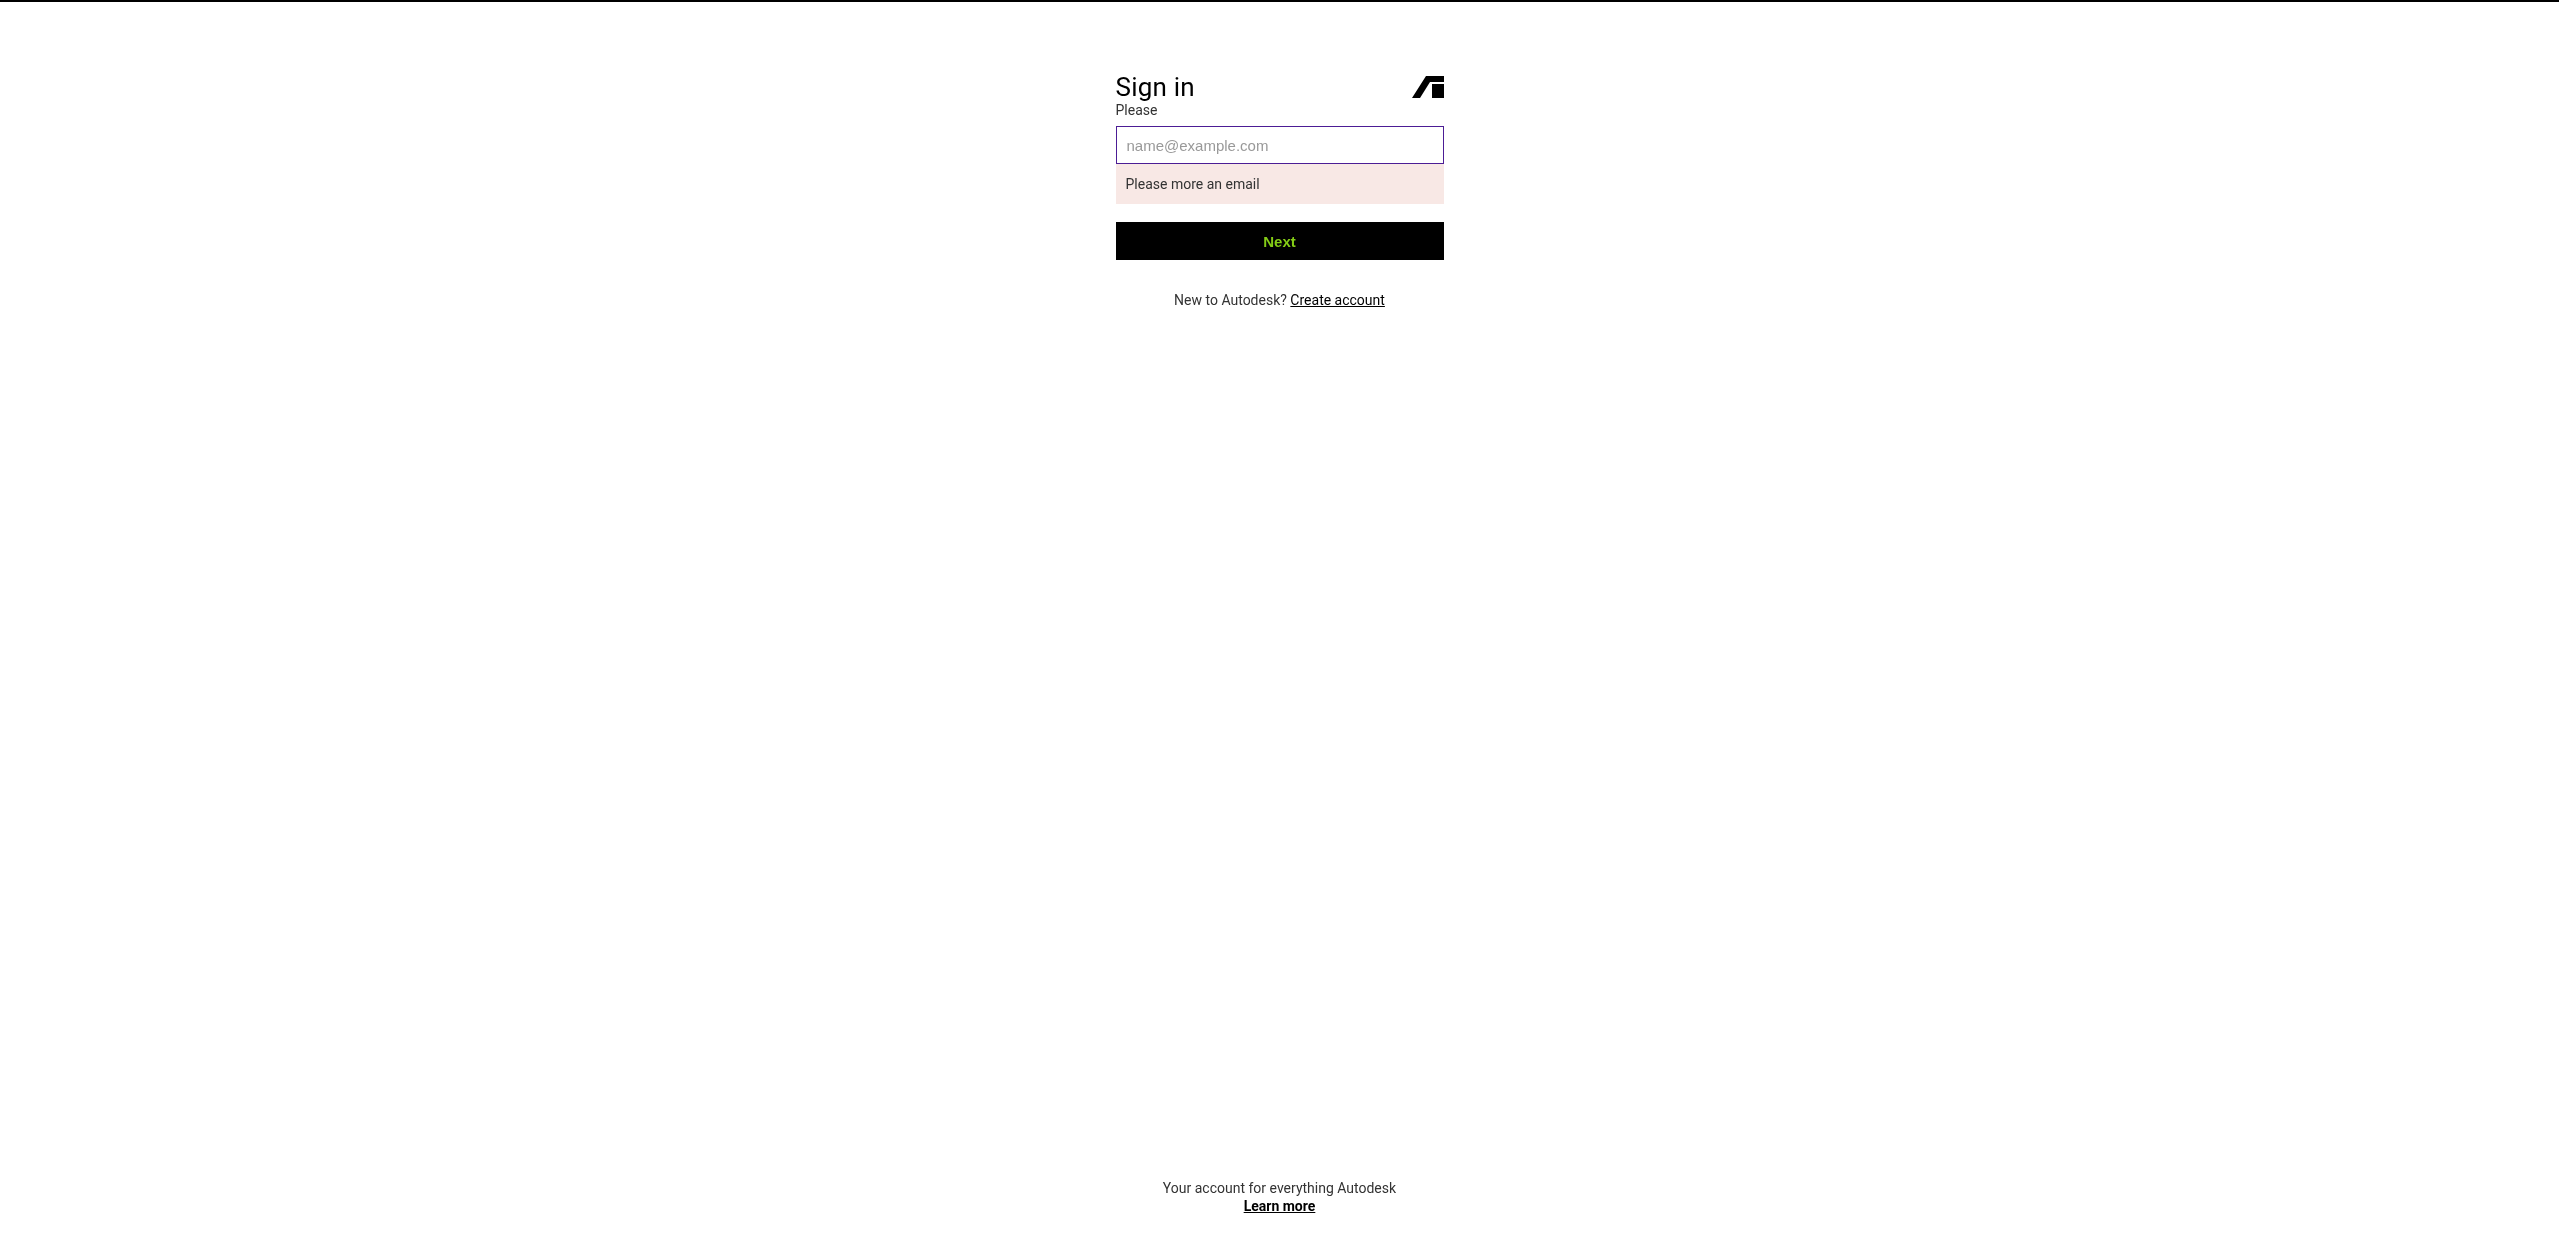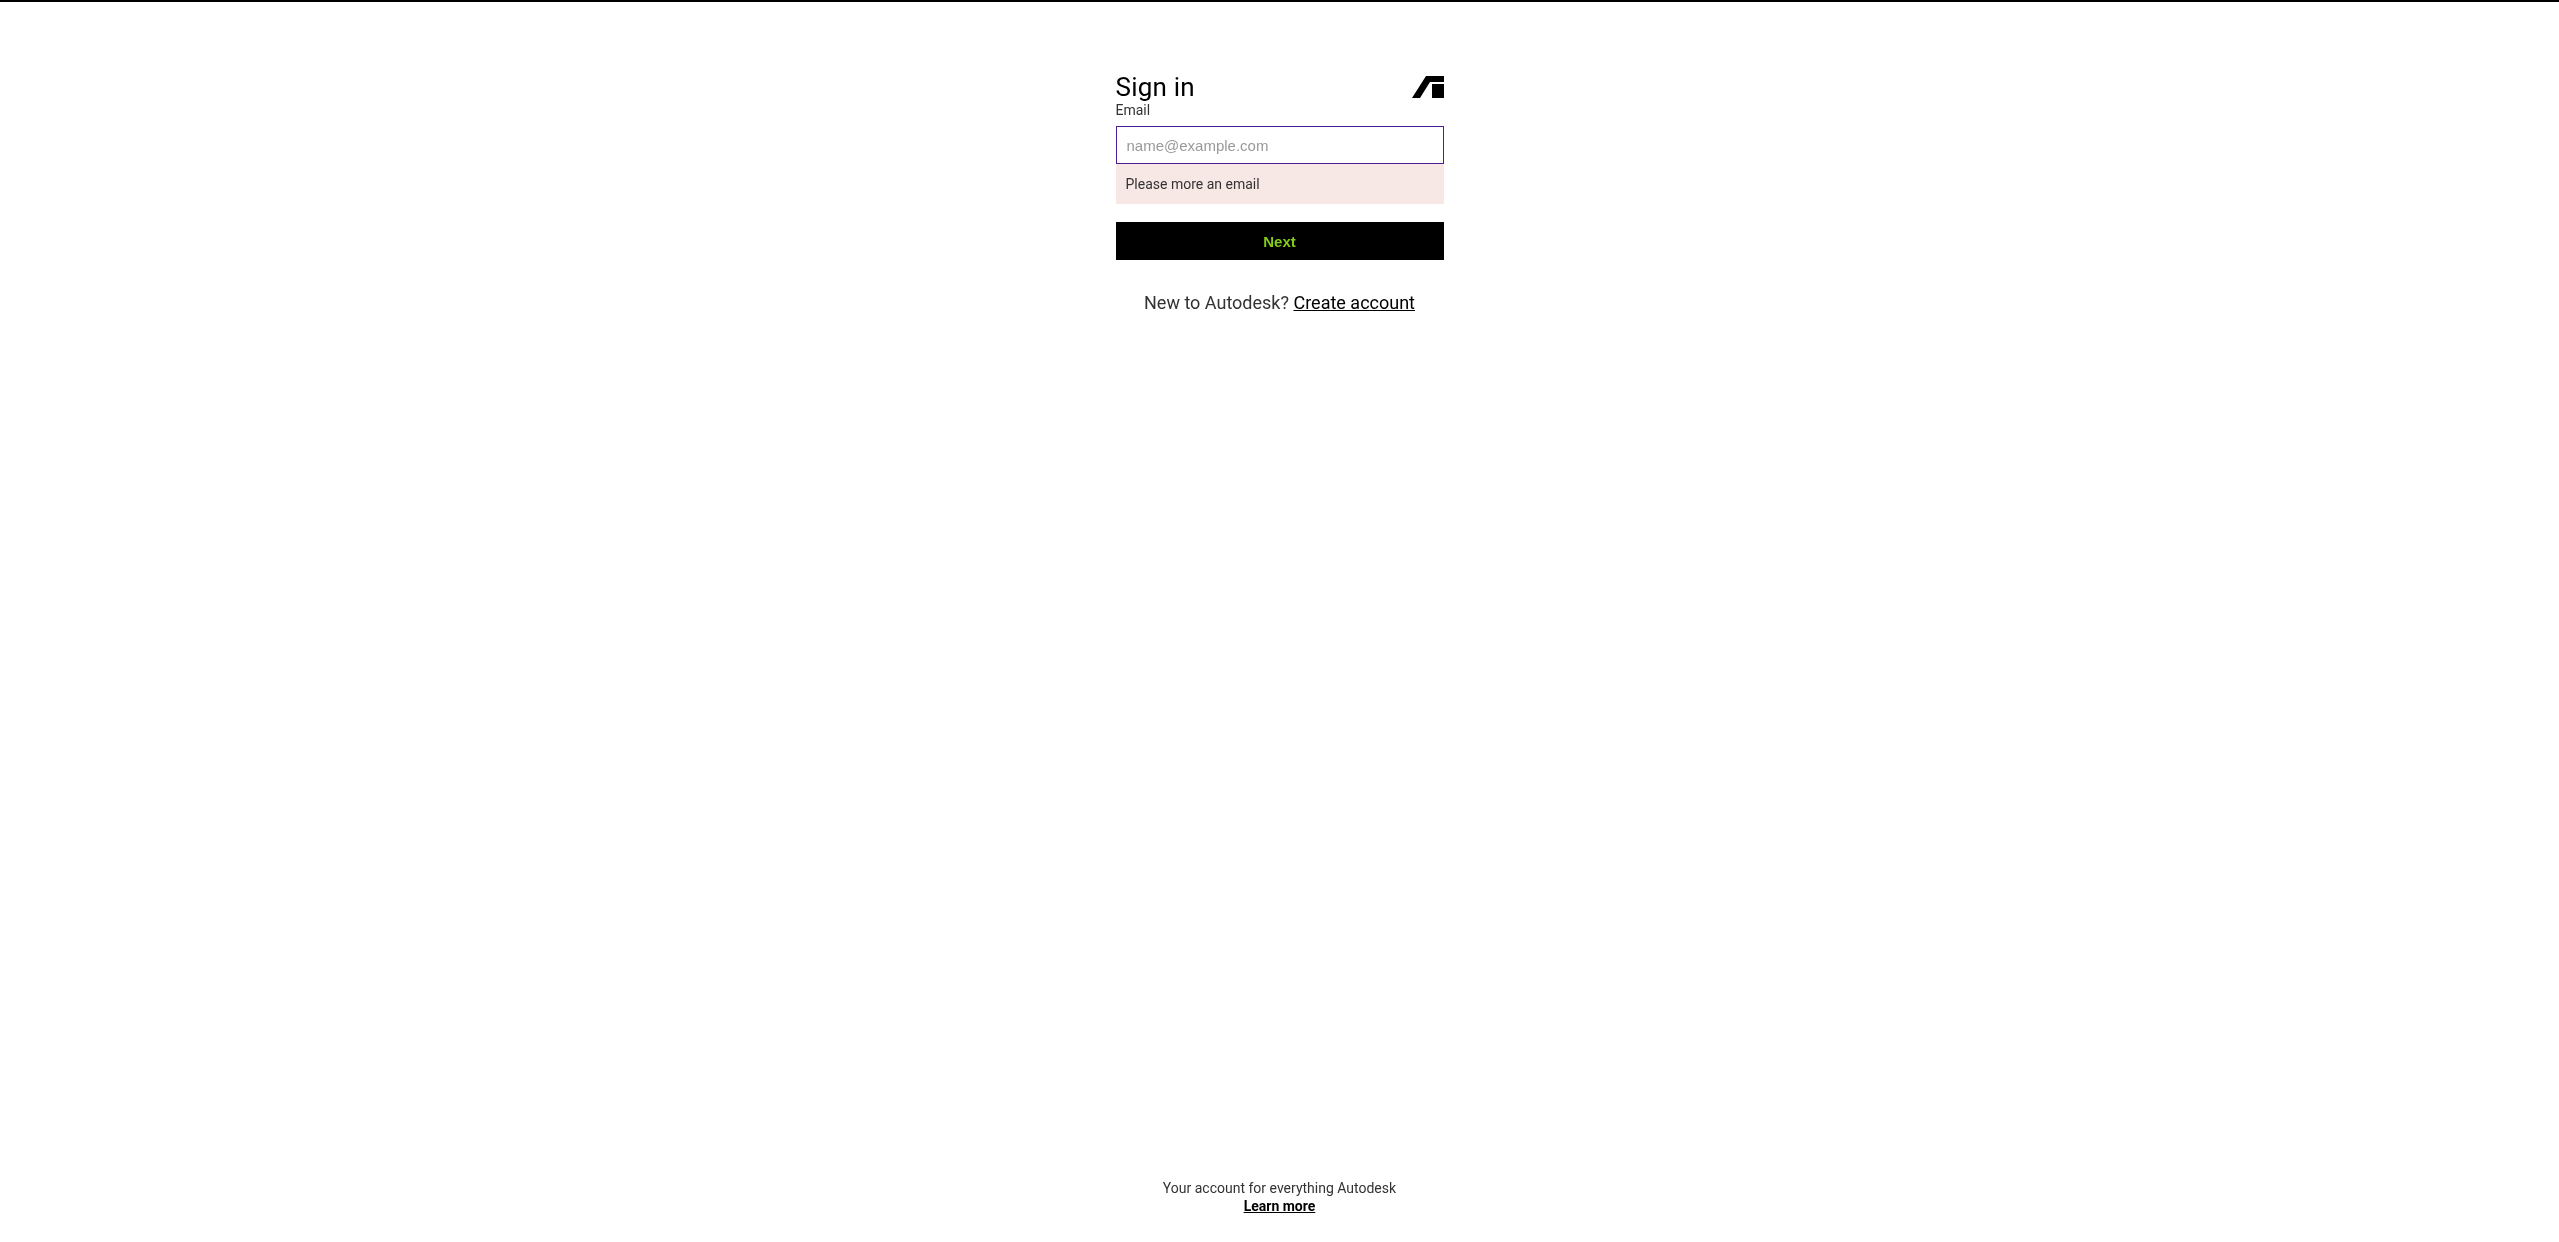--- a/index.html
+++ b/index.html
@@ -79,21 +79,21 @@
       border: none;
       font-size: 15px;
       font-weight: 600;
       cursor: pointer;
       margin-top: 18px;
     }
     
     .signup-row {
       text-align: center;
       margin-top: 32px;
-      font-size: 18px;
+      font-size: 14px;
       color: #333333;
     }
     
     .signup-link {
       color: #000000;
       text-decoration: underline;
       cursor: pointer;
     }
     
     .footer {
@@ -118,21 +118,21 @@
 <body>
 
 <div class="signin-container">
   <div class="header-row">
     <h1 class="signin-title">Sign in</h1>
     <svg class="logo" viewBox="0 0 32 22">
       <path d="M 0 22 L 14 0 L 32 0 L 32 6 L 18 6 L 8 22 Z M 20 8 L 32 8 L 32 22 L 20 22 Z" fill="#000000"></path>
     </svg>
   </div>
   
-  <label class="field-label">Email</label>
+  <label class="field-label">Please</label>
   <input type="text" class="email-input" placeholder="name@example.com" style="">
   <div class="error-message">Please more an email</div>
   
   <button class="next-button">Next</button>
   
   <div class="signup-row">
     <span>New to Autodesk? </span><a class="signup-link">Create account</a>
   </div>
 </div>
 

